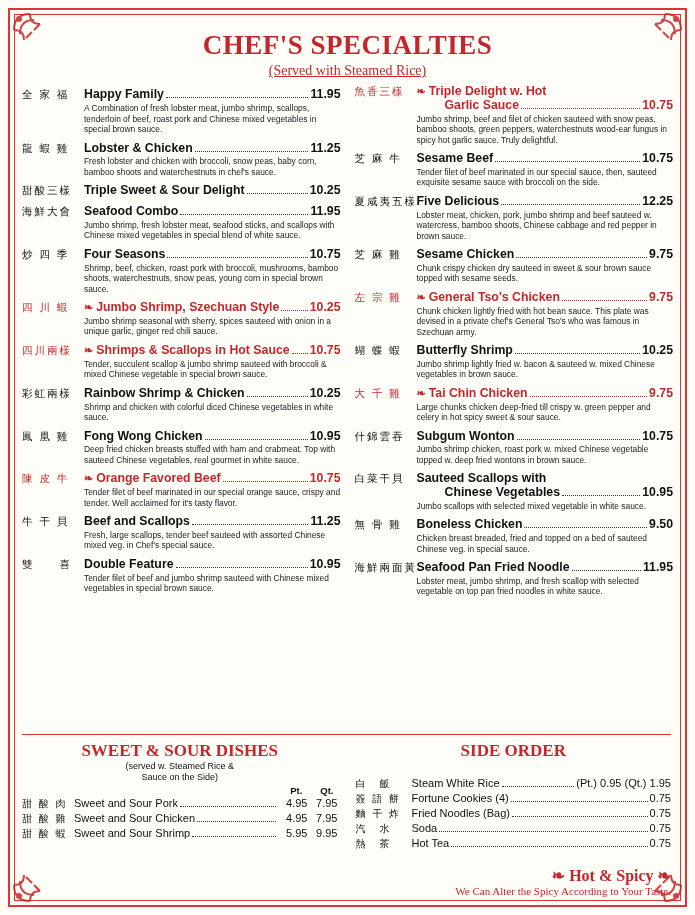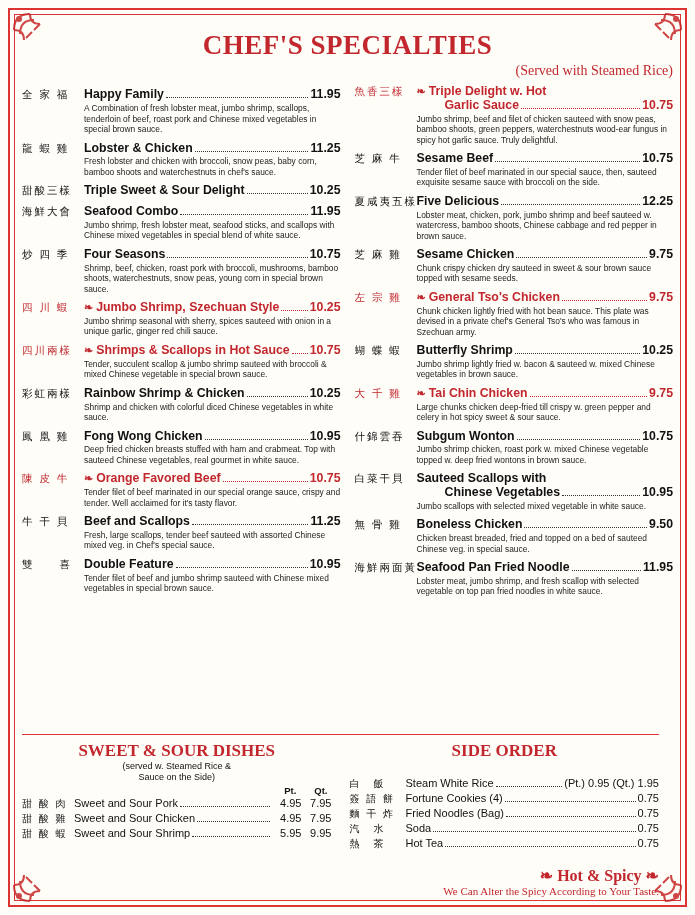--- a/index.html
+++ b/index.html
@@ -45,25 +45,26 @@
   h1.title{
     text-align:center;
     color:#c1272d;
     font-family:"Liberation Serif", serif;
     font-weight:bold;
     font-size:27px;
     letter-spacing:.5px;
     margin:8px 0 2px 0;
   }
   .subtitle{
-    text-align:right;
+    text-align:center;
     color:#c1272d;
     font-family:"Liberation Serif", serif;
     font-size:14px;
     margin-bottom:6px;
+    text-decoration:underline;
   }
   .columns{
     display:flex;
     gap:14px;
     align-items:center;
   }
   .col{flex:1 1 0;min-width:0;}
 
   .item{
     display:flex;
@@ -118,21 +119,21 @@
   }
   .pepper{
     color:#c1272d;
     font-size:11px;
     margin-right:3px;
   }
 
   
   .bottom{
     position:absolute;
-    left:22px;right:36px;bottom:18px;
+    left:22px;right:24px;bottom:18px;
   }
   .bottom-sep{
     border-top:1px solid #d33;
     margin-bottom:6px;
   }
   .bottom-cols{display:flex;gap:18px;}
   .bcol{flex:1 1 0;}
   .bhead{
     text-align:center;
     color:#c1272d;

